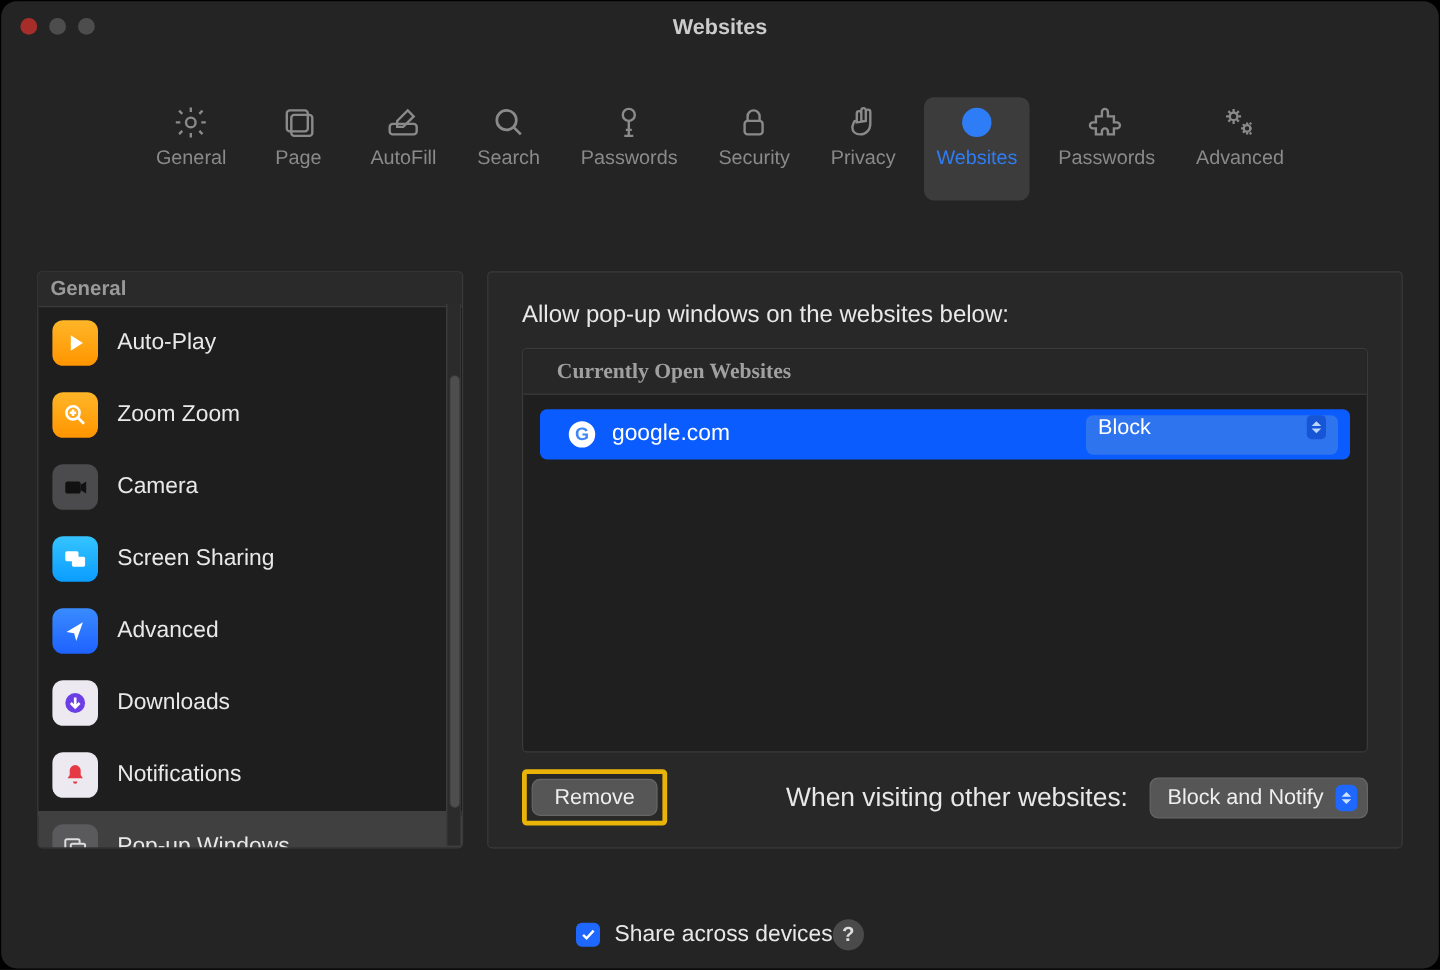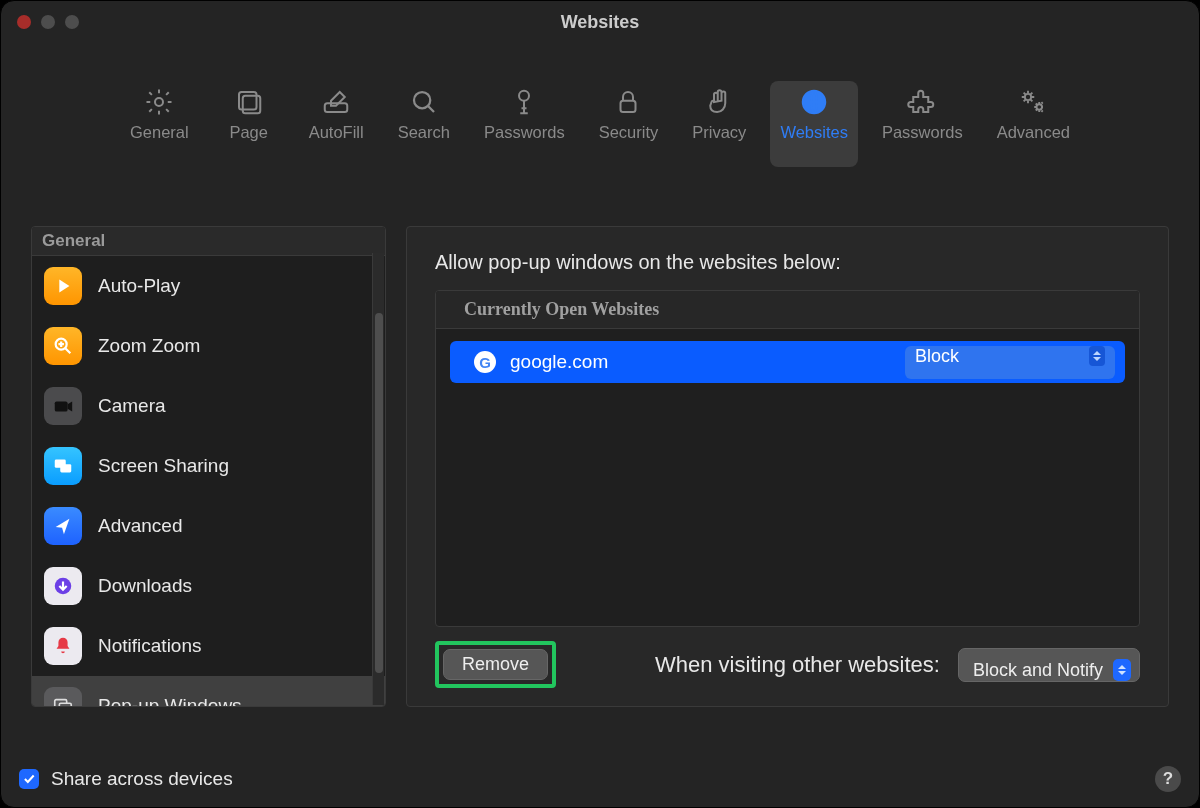--- a/index.html
+++ b/index.html
@@ -162,49 +162,49 @@
   }
   .stepper { width:16px; height:20px; background:#1656d6;border-radius:4px; display:flex;flex-direction:column;align-items:center;justify-content:center; gap:0;}
   .stepper::before{content:"";border-left:4px solid transparent;border-right:4px solid transparent;border-bottom:4px solid #bcd6ff;}
   .stepper::after{content:"";border-left:4px solid transparent;border-right:4px solid transparent;border-top:4px solid #bcd6ff; margin-top:2px;}
 
   .rp-bottom {
     display:flex; align-items:center; gap: 18px;
     padding-top:14px;
   }
   .remove-wrap {
-    border: 4px solid #22c55e;
+    border: 4px solid #eab308;
     border-radius: 4px;
     padding: 4px;
   }
   .btn {
     background:#565656;
     color:#eee;
     border-radius:7px;
     padding: 4px 18px;
     font-size:18px;
     border:1px solid #666;
   }
   .rp-bottom .spacer{flex:1;}
   .when-label{font-size:22px;color:#e8e8e8;}
   .big-select{
     background:#565656;color:#eee;border-radius:7px;
     height:34px; padding:0 8px 0 14px;
-    display:flex;align-items:flex-end;font-size:18px; gap:10px;
+    display:flex;align-items:center;font-size:18px; gap:10px;
     border:1px solid #666;
   }
   .blue-stepper{width:18px;height:22px;background:#1e68ff;border-radius:5px;display:flex;flex-direction:column;align-items:center;justify-content:center;}
   .blue-stepper::before{content:"";border-left:4px solid transparent;border-right:4px solid transparent;border-bottom:4px solid #cfe2ff;}
   .blue-stepper::after{content:"";border-left:4px solid transparent;border-right:4px solid transparent;border-top:4px solid #cfe2ff;margin-top:2px;}
 
   
   .footer {
-    height: 56px; display:flex; align-items:center; padding: 0 18px;
+    height: 56px; display:flex; align-items:center; padding: 0 42px;
     color:#e8e8e8; font-size:19px;
-    justify-content: space-between;
+    justify-content: center;
   }
   .checkbox {
     width:20px;height:20px;border-radius:5px;background:#1e68ff;
     display:inline-flex;align-items:center;justify-content:center;margin-right:12px;
     vertical-align:middle;
   }
   .checkbox svg{width:14px;height:14px;}
   .help {
     width:26px;height:26px;border-radius:50%;background:#4a4a4a;color:#ddd;
     display:flex;align-items:center;justify-content:center;font-size:17px;font-weight:600;

